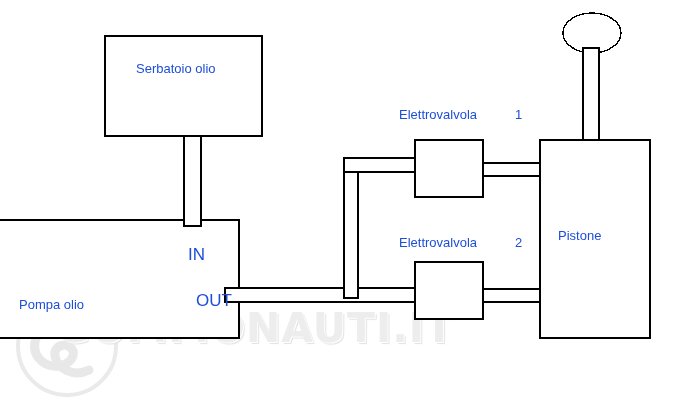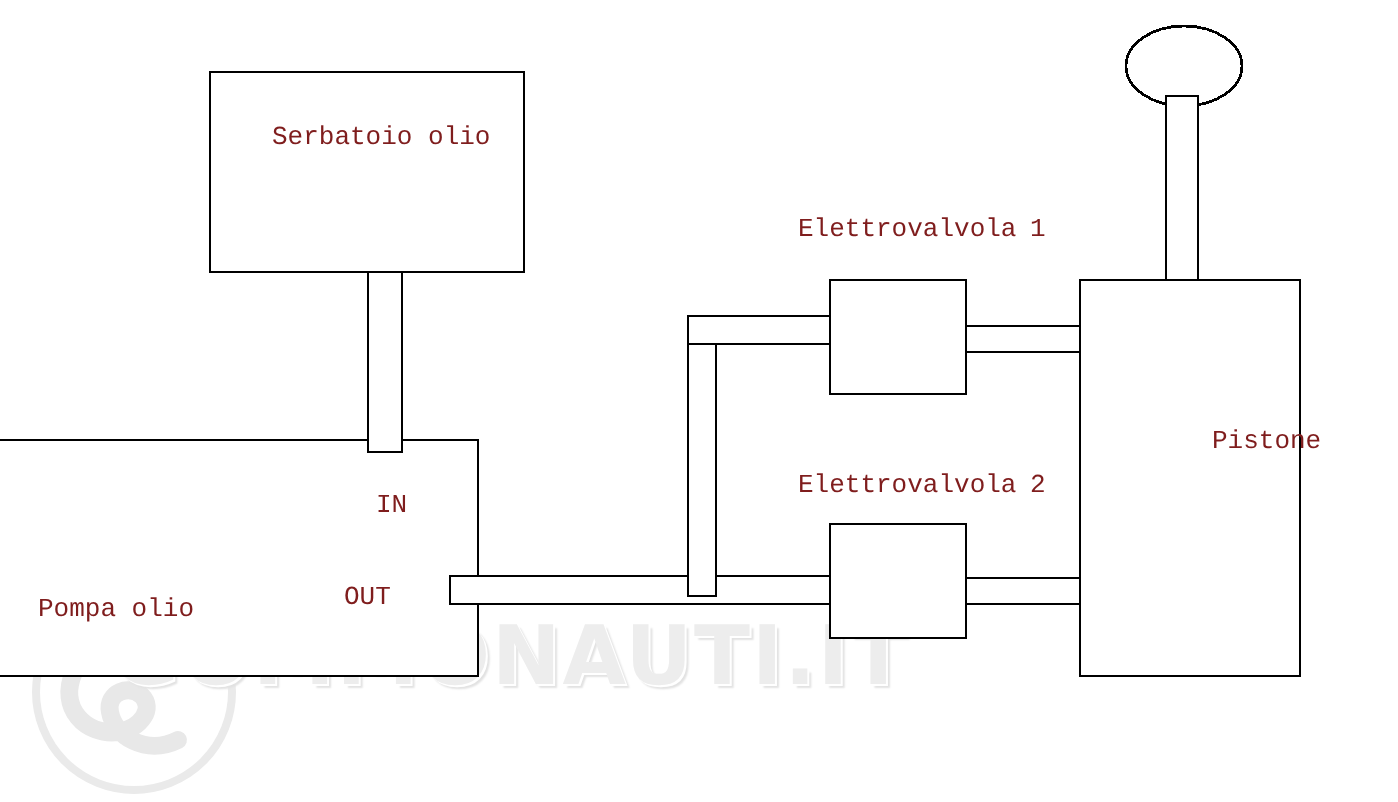--- a/index.html
+++ b/index.html
@@ -48,29 +48,29 @@
   }
   
   .draw-layer {
     position: absolute;
     left: 0; top: 0;
     width: 699px; height: 401px;
     z-index: 2;
   }
   .lbl {
     position: absolute;
-    font-family: Liberation Mono, monospace;
+    font-family: Liberation Sans, sans-serif;
     font-size: 13px;
-    color: #7f1d1d;
+    color: #1d4ed8;
     white-space: nowrap;
     z-index: 3;
     line-height: 1;
   }
   .lbl-small {
-    font-size: 13px;
+    font-size: 17px;
   }
 </style>
 </head>
 <body>
 
 <div id="diagram-root">
 
   <div class="watermark-layer">
     <svg class="wm-swirl" viewBox="0 0 108 108">
       <circle cx="54" cy="54" r="49" fill="none" stroke="#eaeaea" stroke-width="4"></circle>
@@ -117,23 +117,23 @@
 
     </g>
   </svg>
 
   <div class="lbl" style="left:136px; top:62px;">Serbatoio olio</div>
 
   <div class="lbl" style="left:19px; top:262px;margin-top:36px;">Pompa olio</div>
 
   <div class="lbl lbl-small" style="left:188px; top:246px;">IN</div>
 
-  <div class="lbl lbl-small" style="left:172px; top:292px;text-align:center;">OUT</div>
+  <div class="lbl lbl-small" style="left:196px; top:292px;text-align:center;">OUT</div>
 
   <div class="lbl" style="left:399px; top:108px;">Elettrovalvola</div>
   <div class="lbl" style="left:515px; top:108px;">1</div>
 
   <div class="lbl" style="left:399px; top:236px;">Elettrovalvola</div>
   <div class="lbl" style="left:515px; top:236px;">2</div>
 
-  <div class="lbl" style="left:558px; top:214px;margin-left:48px;">Pistone</div>
+  <div class="lbl" style="left:558px; top:229px;">Pistone</div>
 
 </div>
 
 </body></html>

